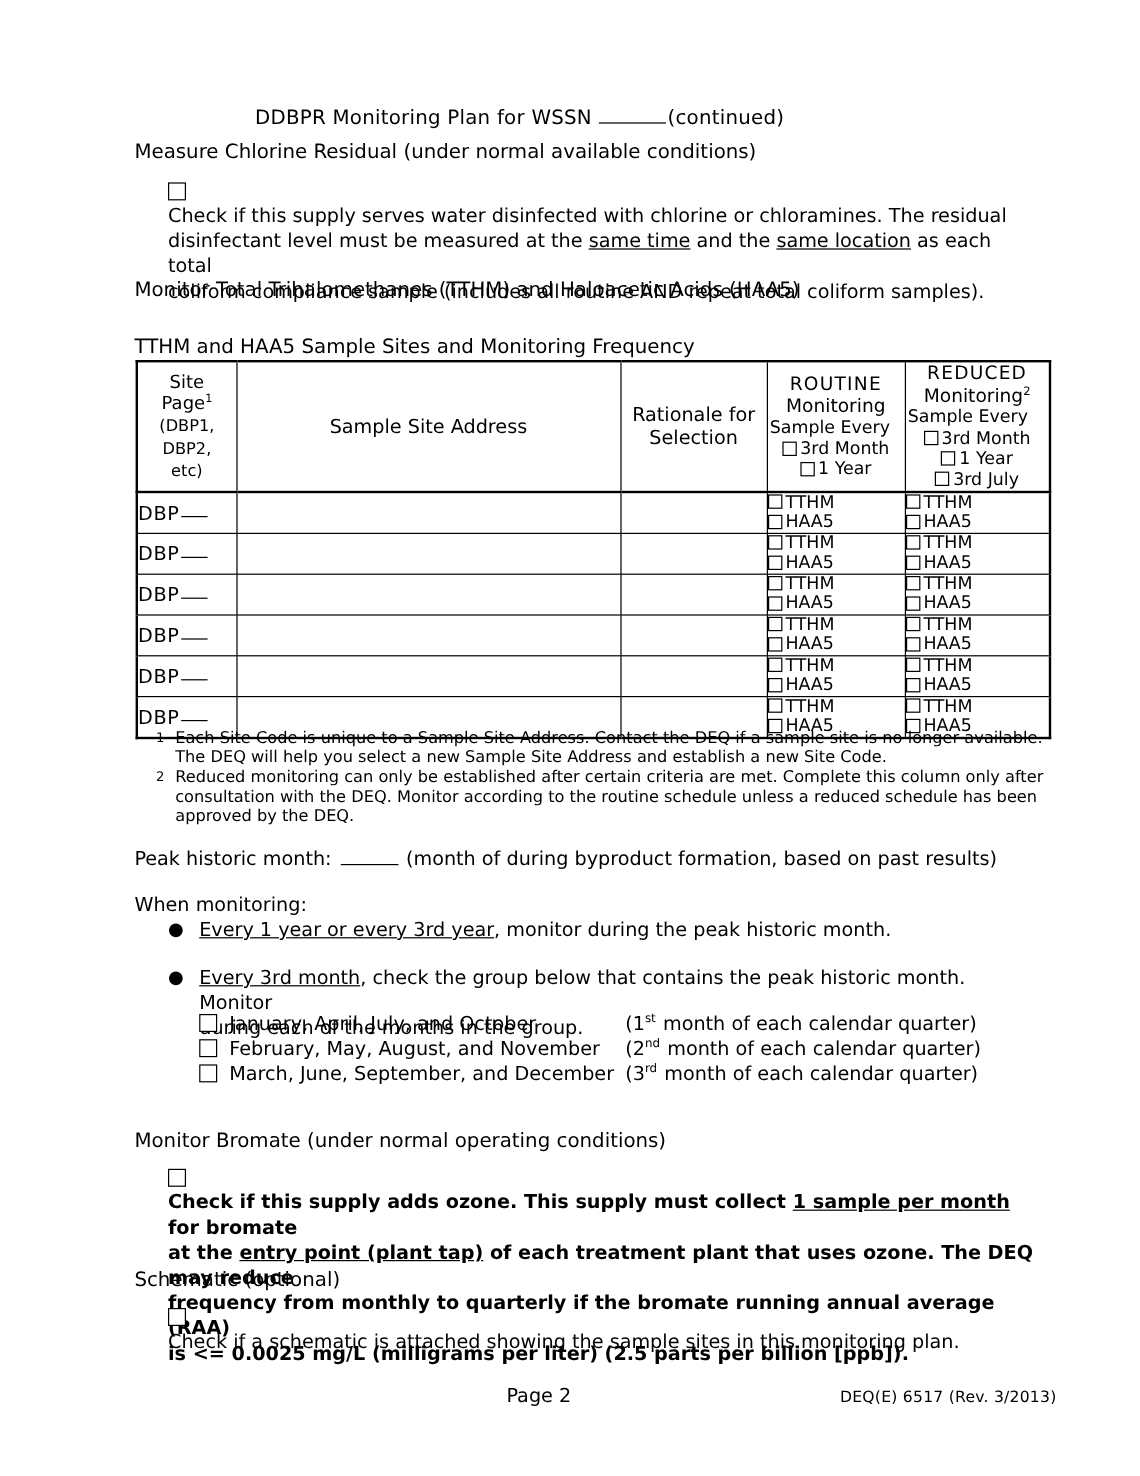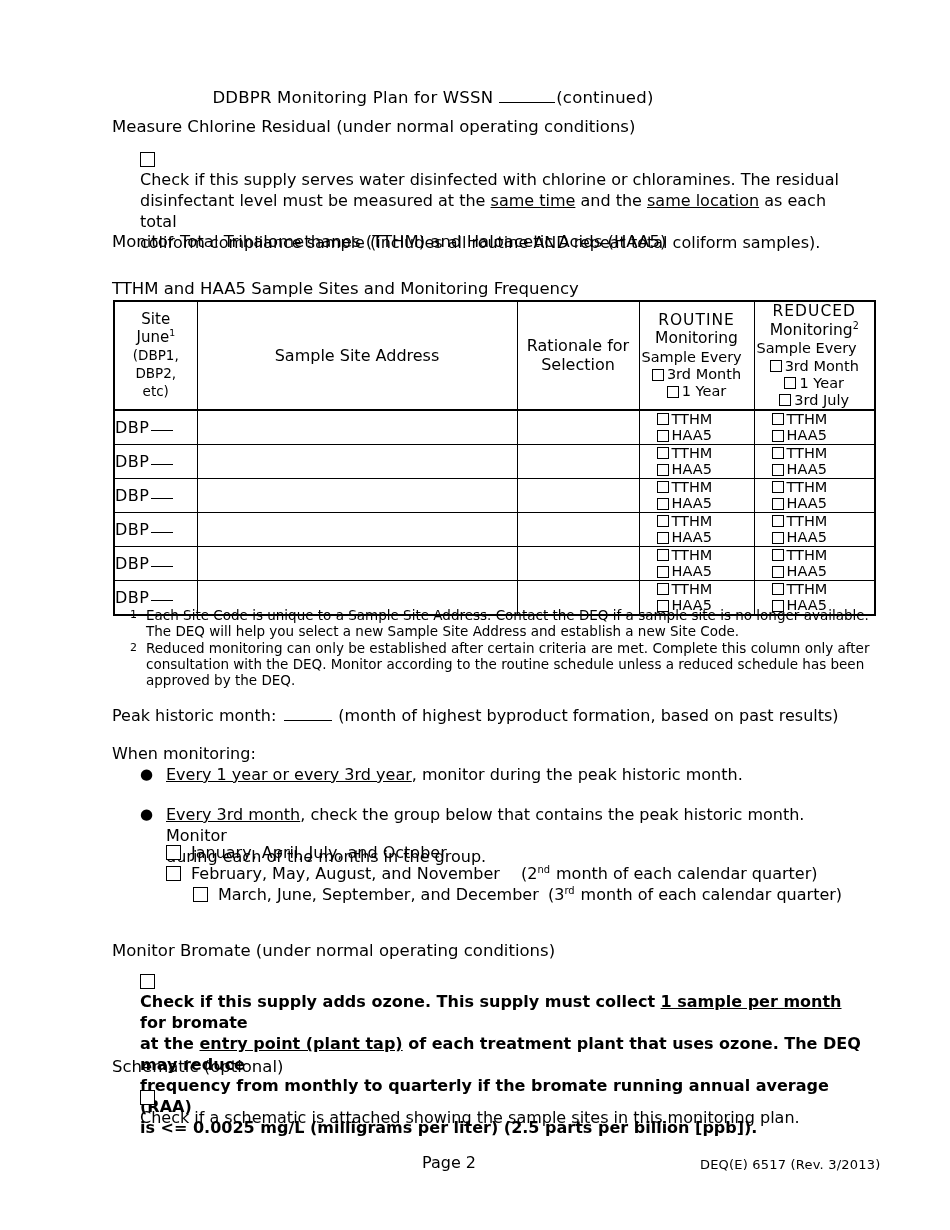--- a/index.html
+++ b/index.html
@@ -154,21 +154,21 @@
     vertical-align: 2px;
   }
   .cell-blank { height: 33px; }
   .cell-chk {
     font-size: 14.5px;
     line-height: 16.5px;
     padding: 1px 0 1px 6px;
     height: 33px;
     white-space: nowrap;
   }
-  .cell-chk span.line { display: block; margin-left: 17px; }
+  .cell-chk span.line { display: block; }
 
   sup { font-size: 0.62em; vertical-align: super; line-height: 0; }
 
   
   #footnotes {
     position: absolute;
     left: 130px;
     top: 607px;
     width: 745px;
     font-size: 13.5px;
@@ -236,21 +236,21 @@
 </style>
 </head>
 <body>
 
 <div id="page">
 
   <div class="doc-title">
     <span>DDBPR Monitoring Plan for WSSN</span><span class="blank-line blank-wssn"></span><span>(continued)</span>
   </div>
 
-  <div class="section-head" style="top:117px;">Measure Chlorine Residual (under normal operating conditions)</div>
+  <div class="section-head" style="top:117px;">Measure Chlorine Residual (under normal available conditions)</div>
 
   <div class="cb-block" style="top:147px; left:140px; width:720px;">
     <span class="box-wrap"><span class="chk"></span></span>
     <span class="txt">
       <span>Check if this supply serves water disinfected with chlorine or chloramines.  The residual</span><br>
       <span>disinfectant level must be measured at the </span><span class="u">same time</span><span> and the </span><span class="u">same location</span><span> as each total</span><br>
       <span>coliform compliance sample (includes all routine AND repeat total coliform samples).</span>
     </span>
   </div>
 
@@ -262,21 +262,21 @@
       <col class="col-site">
         <col class="col-addr">
         <col class="col-rat">
         <col class="col-routine">
         <col class="col-reduced">
     </colgroup>
     <thead>
       <tr>
         <td class="hdr-site edge-l">
           <span>Site</span><br>
-          <span>June</span><sup>1</sup><br>
+          <span>Page</span><sup>1</sup><br>
           <span class="small">(DBP1,</span><br>
           <span class="small">DBP2,</span><br>
           <span class="small">etc)</span>
         </td>
         <td class="hdr-center">Sample Site Address</td>
         <td class="hdr-center">
           <span>Rationale for</span><br>
           <span>Selection</span>
         </td>
         <td class="hdr-mon">
@@ -383,47 +383,48 @@
       <span class="mark">1</span>
       <span class="body">Each Site Code is unique to a Sample Site Address.  Contact the DEQ if a sample site is no longer available.  The DEQ will help you select a new Sample Site Address and establish a new Site Code.</span>
     </div>
     <div class="fn">
       <span class="mark">2</span>
       <span class="body">Reduced monitoring can only be established after certain criteria are met.  Complete this column only after consultation with the DEQ.  Monitor according to the routine schedule unless a reduced schedule has been approved by the DEQ.</span>
     </div>
   </div>
 
   <div class="para" style="left:112px; top:705px; white-space:nowrap;">
-    <span>Peak historic month:</span><span class="blank-line blank-peak"></span><span>(month of highest byproduct formation, based on past results)</span>
+    <span>Peak historic month:</span><span class="blank-line blank-peak"></span><span>(month of during byproduct formation, based on past results)</span>
   </div>
 
   <div class="section-head" style="top:744px; font-size:16px;">When monitoring:</div>
 
   <div class="bullet-row" style="left:140px; top:764px; width:730px;">
     <span class="dot">●</span>
     <span class="body"><span class="u">Every 1 year or every 3rd year</span><span>, monitor during the peak historic month.</span></span>
   </div>
 
   <div class="bullet-row" style="left:140px; top:804px; width:730px;">
     <span class="dot">●</span>
     <span class="body"><span class="u">Every 3rd month</span><span>, check the group below that contains the peak historic month.  Monitor</span><br><span>during each of the months in the group.</span></span>
   </div>
 
   <div class="month-row" style="left:166px; top:843px;">
     <span class="mbox"><span class="chk"></span></span>
     <span class="mlabel">January, April, July, and October</span>
+    <span class="mq"><span>(1</span><sup>st</sup><span class="ordgap"></span><span>month of each calendar quarter)</span></span>
   </div>
 
   <div class="month-row" style="left:166px; top:864px;">
     <span class="mbox"><span class="chk"></span></span>
     <span class="mlabel">February, May, August, and November</span>
     <span class="mq"><span>(2</span><sup>nd</sup><span class="ordgap"></span><span>month of each calendar quarter)</span></span>
   </div>
 
-  <div class="month-row" style="left:166px; top:885px;margin-left:27px;">
+  <div class="month-row" style="left:166px; top:885px;">
     <span class="mbox"><span class="chk"></span></span>
     <span class="mlabel">March, June, September, and December</span>
     <span class="mq"><span>(3</span><sup>rd</sup><span class="ordgap"></span><span>month of each calendar quarter)</span></span>
   </div>
 
   <div class="section-head" style="top:941px;">Monitor Bromate (under normal operating conditions)</div>
 
   <div class="cb-block" style="top:969px; left:140px; width:730px;font-weight:bold;">
     <span class="box-wrap"><span class="chk"></span></span>
     <span class="txt">

